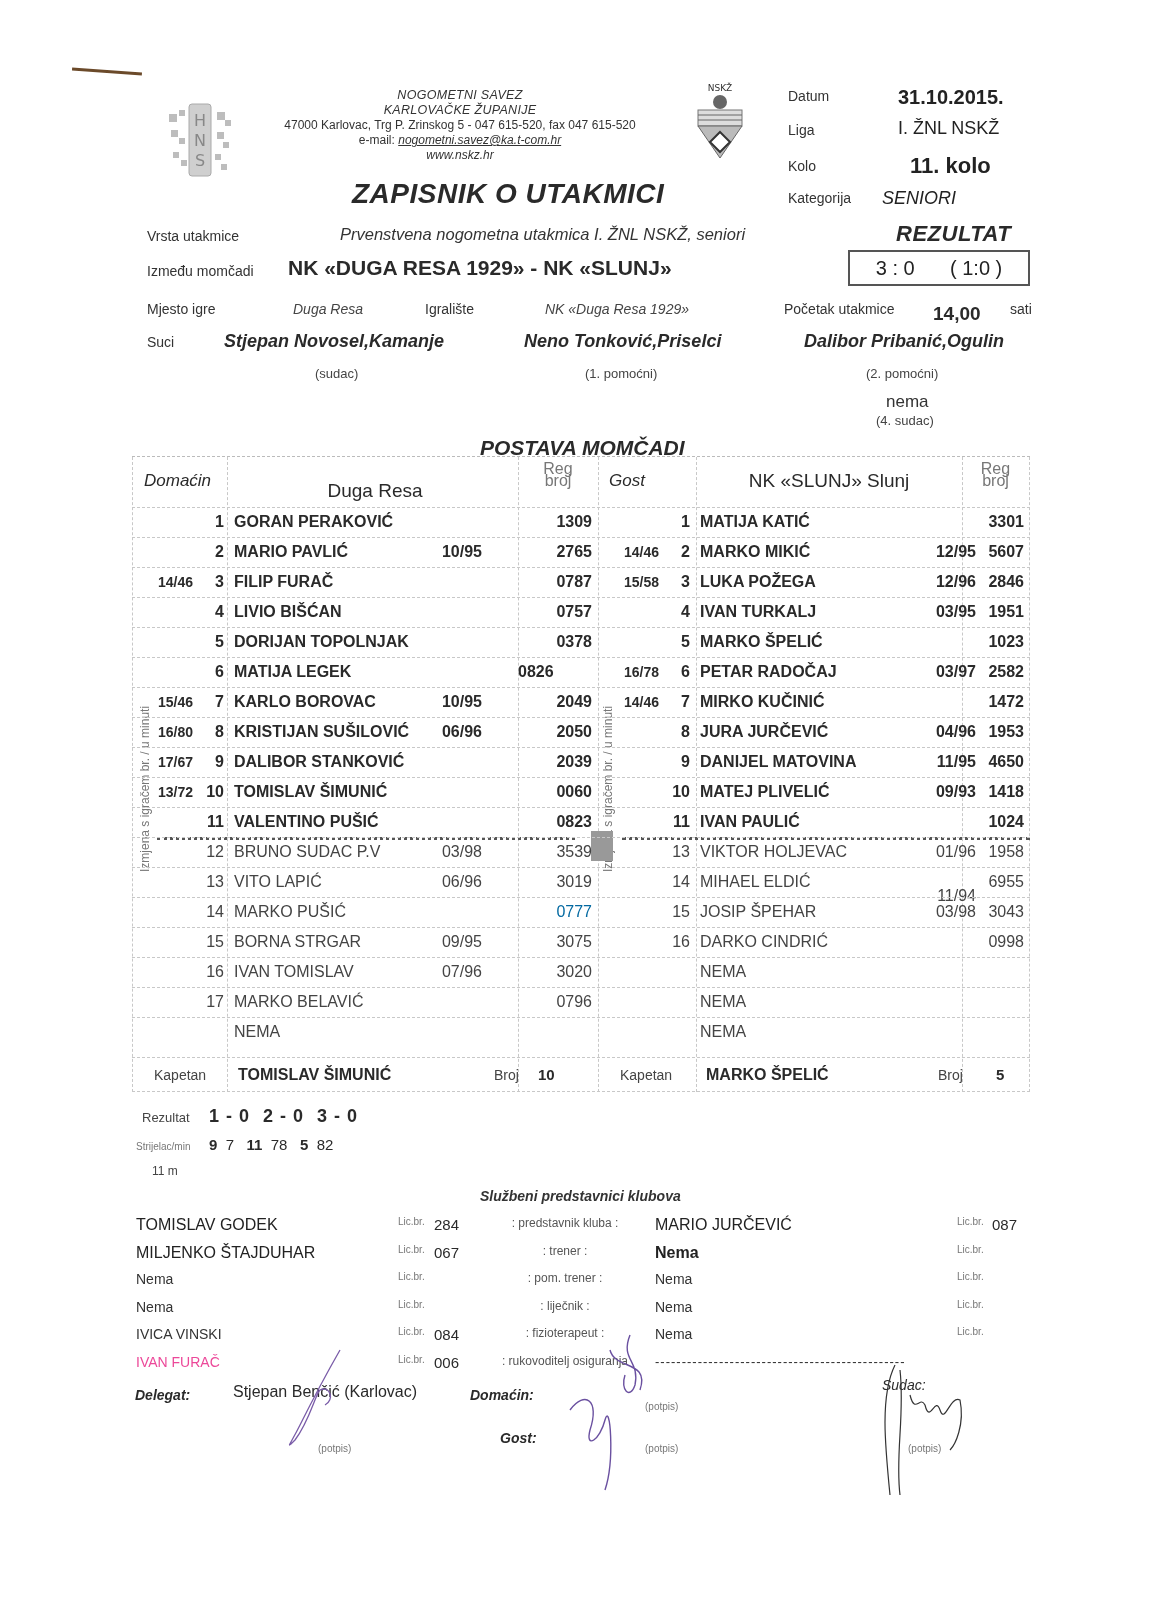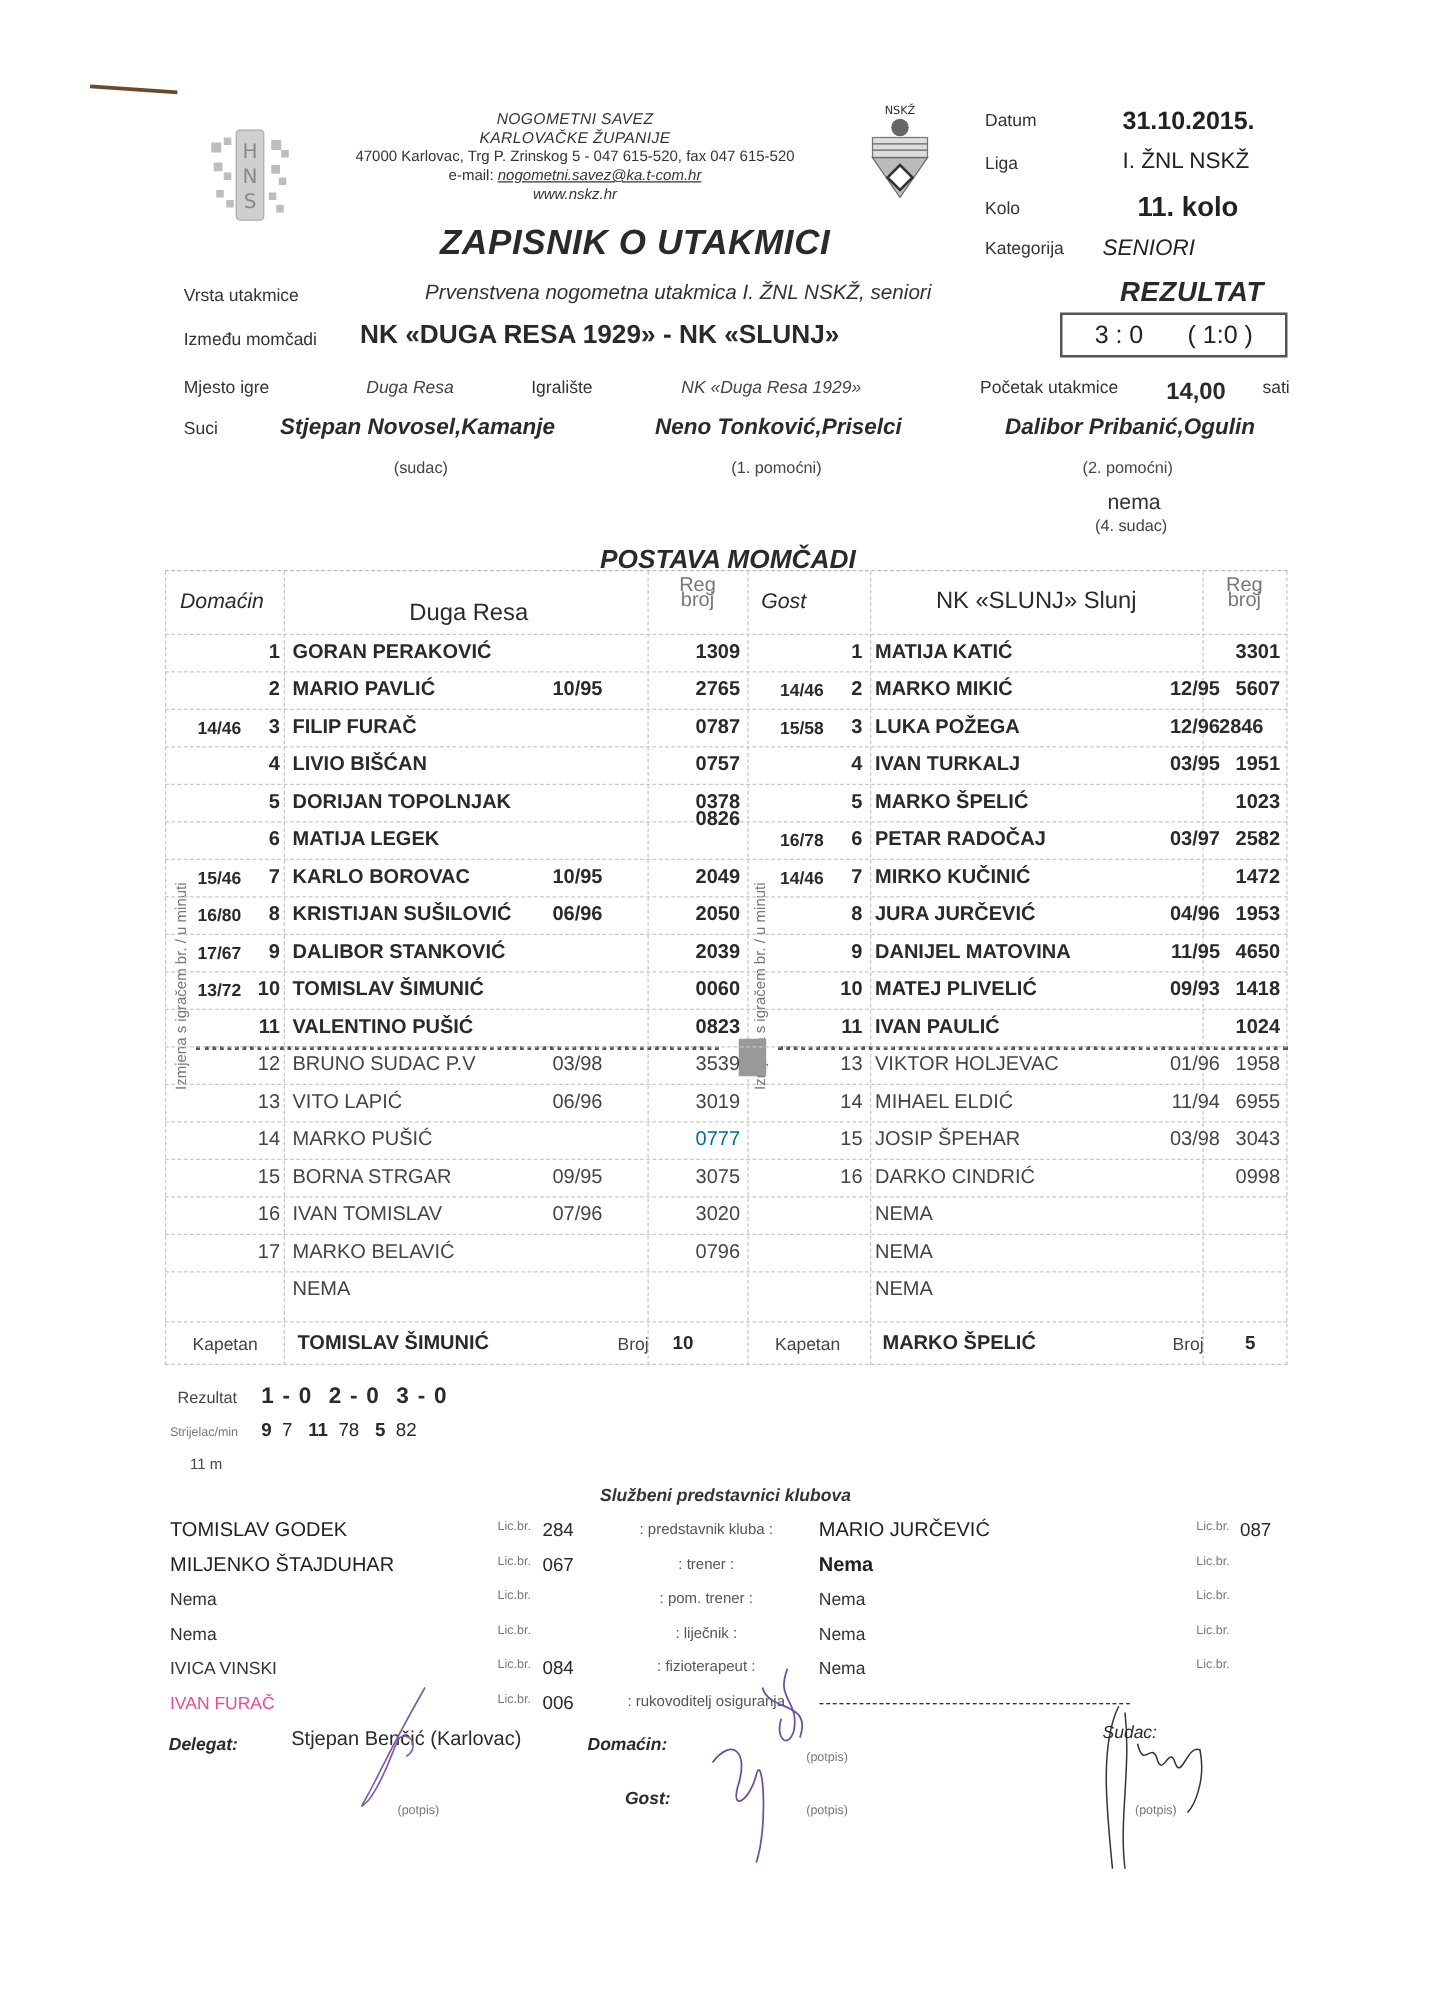--- a/index.html
+++ b/index.html
@@ -190,21 +190,21 @@
         <div class="cell " style="left:68px;top:110px;width:24px;text-align:right;font-weight:bold;">3</div>
         <div class="cell " style="left:102px;top:110px;font-weight:bold;">FILIP FURAČ</div>
         <div class="cell " style="left:290px;top:110px;width:60px;text-align:right;font-weight:bold;"></div>
         <div class="cell " style="left:386px;top:110px;width:78px;text-align:right;padding-right:4px;font-weight:bold;">0787</div>
       </div>
       <div>
         <div class="cell " style="left:492px;top:110px;font-size:14px;font-weight:bold">15/58</div>
         <div class="cell " style="left:534px;top:110px;width:24px;text-align:right;font-weight:bold;">3</div>
         <div class="cell " style="left:568px;top:110px;font-weight:bold;">LUKA POŽEGA</div>
         <div class="cell " style="left:784px;top:110px;width:60px;text-align:right;font-weight:bold;">12/96</div>
-        <div class="cell " style="left:830px;top:110px;width:66px;text-align:center;padding-right:4px;font-weight:bold;">2846</div>
+        <div class="cell " style="left:830px;top:110px;width:66px;text-align:right;padding-right:4px;font-weight:bold;">2846</div>
       </div>
       <div class="hrow" style="top: 140px;"></div>
       <div>
         <div class="cell " style="left:26px;top:140px;font-size:14px;font-weight:bold"></div>
         <div class="cell " style="left:68px;top:140px;width:24px;text-align:right;font-weight:bold;">4</div>
         <div class="cell " style="left:102px;top:140px;font-weight:bold;">LIVIO BIŠĆAN</div>
         <div class="cell " style="left:290px;top:140px;width:60px;text-align:right;font-weight:bold;"></div>
         <div class="cell " style="left:386px;top:140px;width:78px;text-align:right;padding-right:4px;font-weight:bold;">0757</div>
       </div>
       <div>
@@ -228,21 +228,21 @@
         <div class="cell " style="left:568px;top:170px;font-weight:bold;">MARKO ŠPELIĆ</div>
         <div class="cell " style="left:784px;top:170px;width:60px;text-align:right;font-weight:bold;"></div>
         <div class="cell " style="left:830px;top:170px;width:66px;text-align:right;padding-right:4px;font-weight:bold;">1023</div>
       </div>
       <div class="hrow" style="top: 200px;"></div>
       <div>
         <div class="cell " style="left:26px;top:200px;font-size:14px;font-weight:bold"></div>
         <div class="cell " style="left:68px;top:200px;width:24px;text-align:right;font-weight:bold;">6</div>
         <div class="cell " style="left:102px;top:200px;font-weight:bold;">MATIJA LEGEK</div>
         <div class="cell " style="left:290px;top:200px;width:60px;text-align:right;font-weight:bold;"></div>
-        <div class="cell " style="left:386px;top:184px;width:78px;text-align:right;padding-right:4px;font-weight:bold;">0826</div>
+        <div class="cell " style="left:386px;top:200px;width:78px;padding-right:4px;font-weight:bold;">0826</div>
       </div>
       <div>
         <div class="cell " style="left:492px;top:200px;font-size:14px;font-weight:bold">16/78</div>
         <div class="cell " style="left:534px;top:200px;width:24px;text-align:right;font-weight:bold;">6</div>
         <div class="cell " style="left:568px;top:200px;font-weight:bold;">PETAR RADOČAJ</div>
         <div class="cell " style="left:784px;top:200px;width:60px;text-align:right;font-weight:bold;">03/97</div>
         <div class="cell " style="left:830px;top:200px;width:66px;text-align:right;padding-right:4px;font-weight:bold;">2582</div>
       </div>
       <div class="hrow" style="top: 230px;"></div>
       <div>
@@ -335,21 +335,21 @@
       <div class="hrow" style="top: 410px;"></div>
       <div>
         <div class="cell " style="left:68px;top:410px;width:24px;text-align:right;color:#444;">13</div>
         <div class="cell " style="left:102px;top:410px;color:#444;">VITO LAPIĆ</div>
         <div class="cell " style="left:290px;top:410px;width:60px;text-align:right;color:#444;">06/96</div>
         <div class="cell " style="left:386px;top:410px;width:78px;text-align:right;padding-right:4px;color:#444;">3019</div>
       </div>
       <div>
         <div class="cell " style="left:534px;top:410px;width:24px;text-align:right;color:#444;">14</div>
         <div class="cell " style="left:568px;top:410px;color:#444;">MIHAEL ELDIĆ</div>
-        <div class="cell " style="left:784px;top:410px;width:60px;text-align:right;color:#444;">11/94</div>
+        <div class="cell " style="left:784px;top:424px;width:60px;text-align:right;color:#444;">11/94</div>
         <div class="cell " style="left:830px;top:410px;width:66px;text-align:right;padding-right:4px;color:#444;">6955</div>
       </div>
       <div class="hrow" style="top: 440px;"></div>
       <div>
         <div class="cell " style="left:68px;top:440px;width:24px;text-align:right;color:#444;">14</div>
         <div class="cell " style="left:102px;top:440px;color:#444;">MARKO PUŠIĆ</div>
         <div class="cell " style="left:290px;top:440px;width:60px;text-align:right;color:#444;"></div>
         <div class="cell " style="left:386px;top:440px;width:78px;text-align:right;padding-right:4px;color:#0369a1;">0777</div>
       </div>
       <div>

